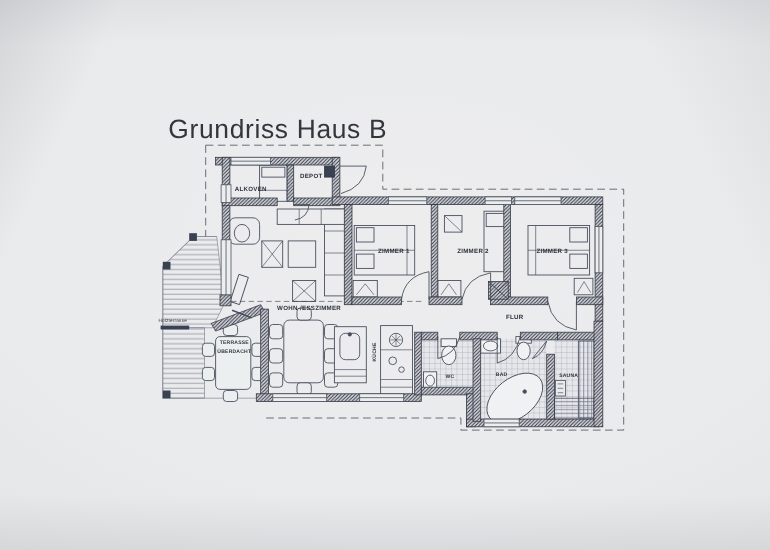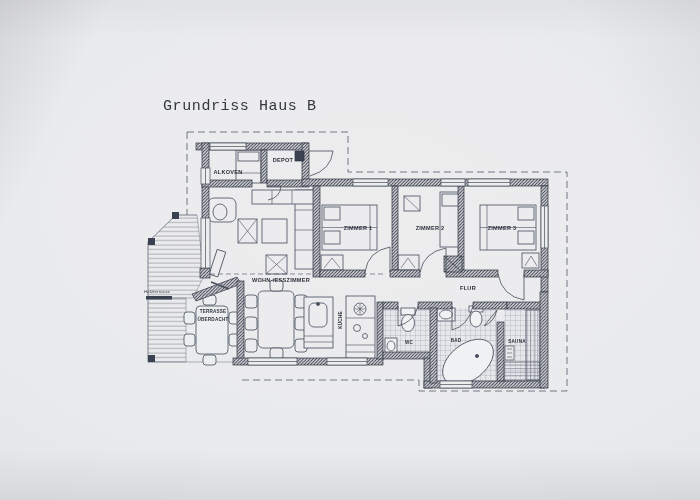--- a/index.html
+++ b/index.html
@@ -12,22 +12,22 @@
   
   .vignette{
     position:absolute;inset:0;pointer-events:none;
     background:
       linear-gradient(115deg, rgba(120,120,125,.18) 0%, rgba(120,120,125,0) 12%),
       linear-gradient(245deg, rgba(120,120,125,.10) 0%, rgba(120,120,125,0) 14%),
       linear-gradient(0deg, rgba(110,110,115,.12) 0%, rgba(110,110,115,0) 10%),
       linear-gradient(180deg, rgba(150,150,155,.10) 0%, rgba(150,150,155,0) 8%);
   }
   .page-title{
-    position:absolute;left:163px;top:88px;
-    font-size:15px;letter-spacing:.6px;color:#33363d;font-weight:400;font-family:Liberation Mono, monospace;
+    position:absolute;left:153px;top:88px;
+    font-size:24px;letter-spacing:.6px;color:#33363d;font-weight:400;
   }
   svg{position:absolute;left:0;top:0;}
   svg text{font-family:"Liberation Sans", sans-serif;fill:#2e323c;}
   .roomlabel{font-size:5.6px;font-weight:bold;letter-spacing:.25px;}
   .tinylabel{font-size:4.6px;font-weight:bold;letter-spacing:.2px;}
 </style>
 </head>
 <body>
 
 <div class="vignette"></div>

